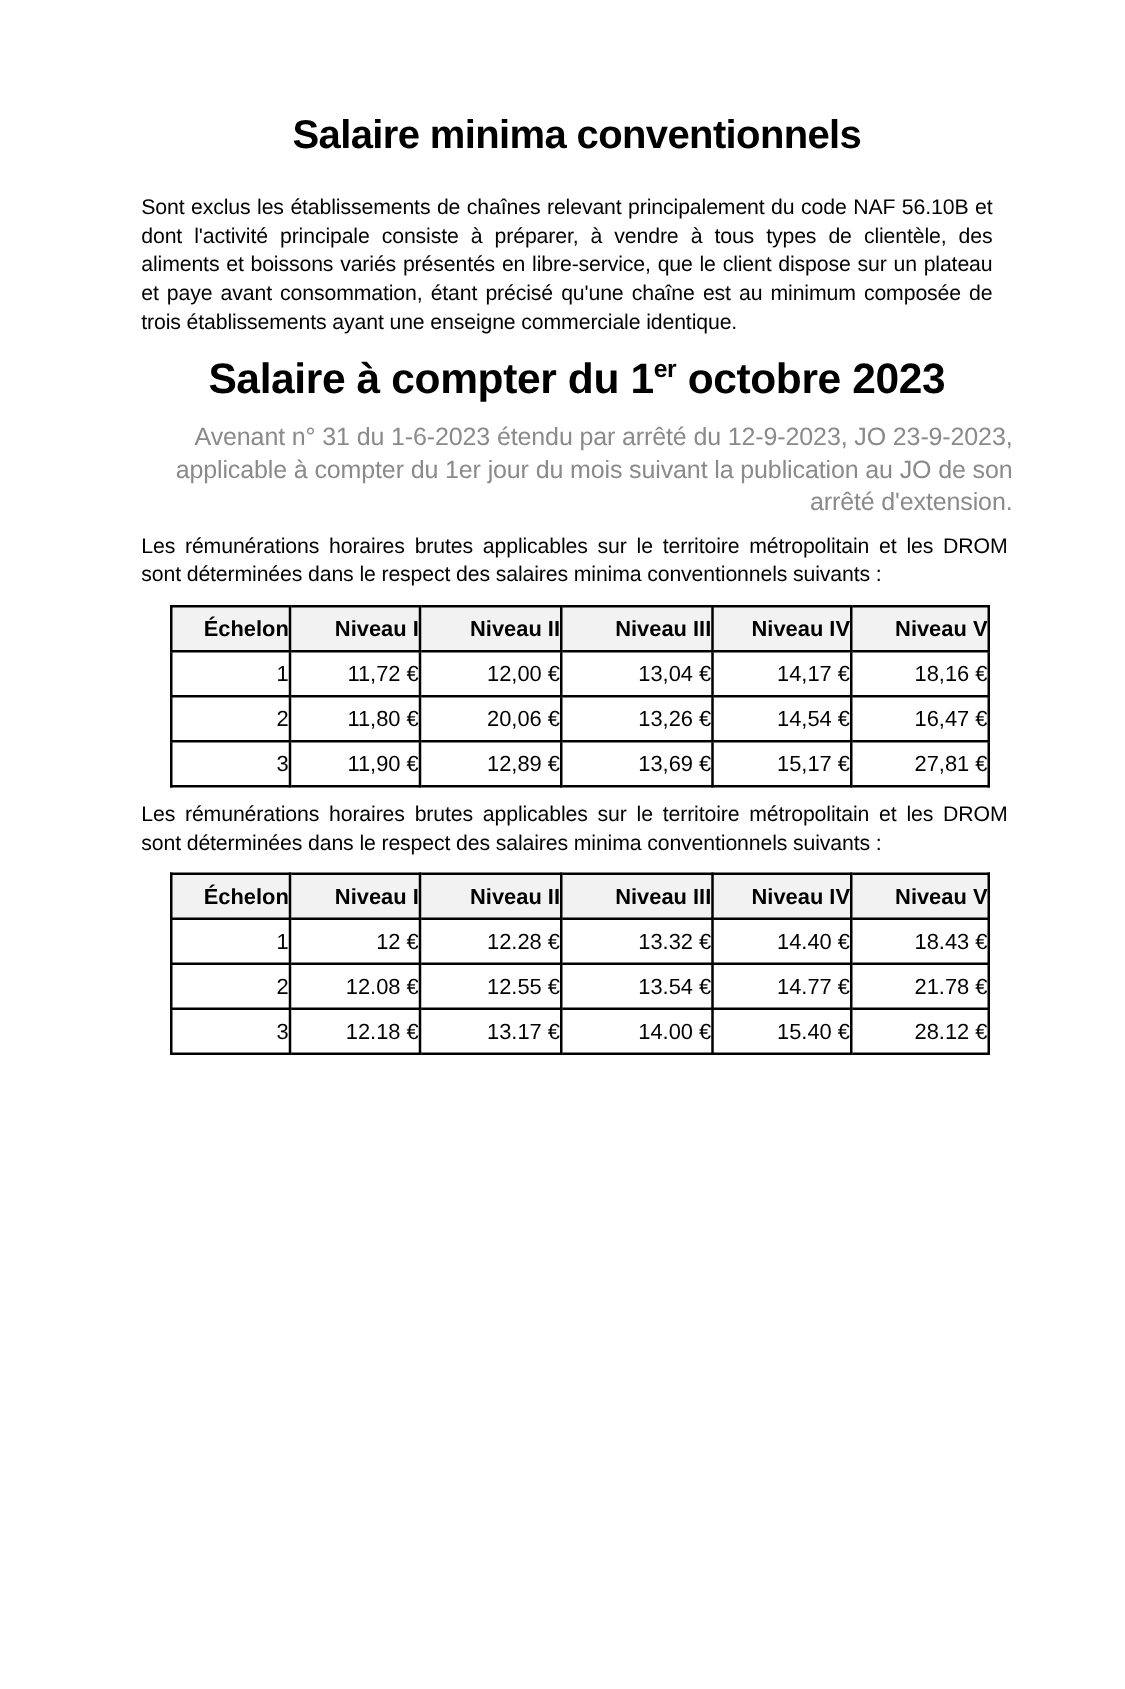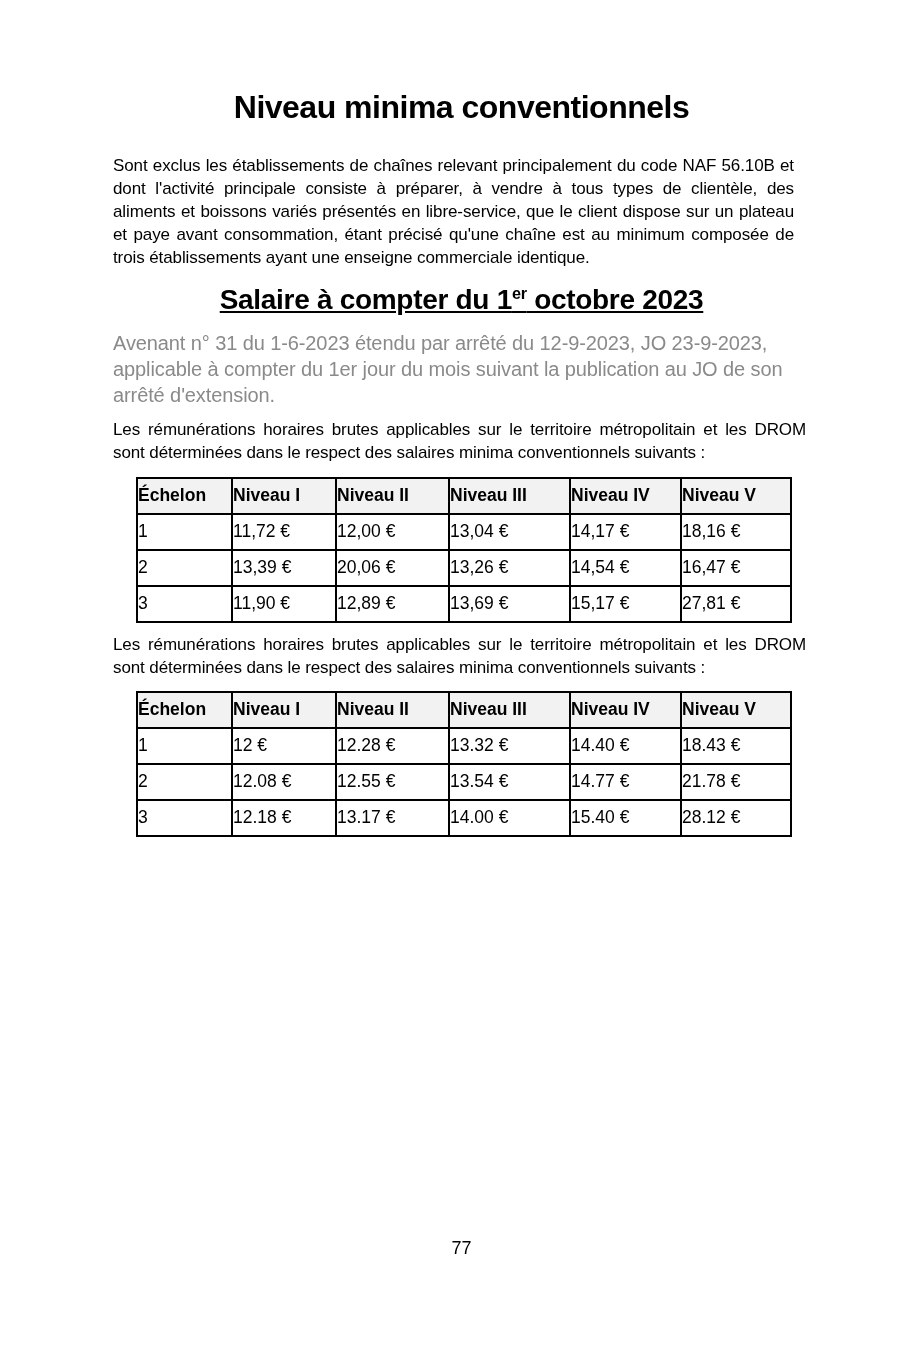--- a/index.html
+++ b/index.html
@@ -32,40 +32,39 @@
   }
   .intro-paragraph {
     margin: 28px 16px 0 0;
     font-size: 17px;
     line-height: 23px;
     text-align: justify;
     letter-spacing: -0.1px;
   }
   .section-heading {
     margin: 14px 0 0 0;
-    font-size: 28px;
+    font-size: 34px;
     line-height: 1.2;
     font-weight: bold;
     text-align: center;
     letter-spacing: -0.3px;
-    text-decoration: underline;
   }
   .section-heading sup {
     font-size: 58%;
     vertical-align: super;
     line-height: 0;
   }
   .second .section-heading {
     margin-top: 15px;
   }
   .avenant-note {
     margin: 13px 0 0 0;
     font-size: 20px;
     line-height: 26px;
-    text-align: left;
+    text-align: right;
     color: #8a8a8a;
     letter-spacing: -0.1px;
   }
   .section-paragraph {
     margin: 10px 4px 0 0;
     font-size: 17px;
     line-height: 23px;
     text-align: justify;
     letter-spacing: -0.1px;
   }
@@ -75,21 +74,21 @@
     margin: 13px 0 0 23px;
   }
   .second table.salary-table {
     margin-top: 12px;
   }
   .salary-table th,
   .salary-table td {
     border: 2px solid #000000;
     height: 34px;
     padding: 0;
-    text-align: left;
+    text-align: right;
     vertical-align: middle;
     font-size: 17.5px;
   }
   .salary-table th {
     background: #f2f2f2;
     font-weight: bold;
   }
   .salary-table td {
     background: #ffffff;
     font-weight: normal;
@@ -108,21 +107,21 @@
     text-align: center;
     font-size: 18px;
   }
 </style>
 </head>
 <body>
 
 <div class="page">
   <div class="content">
 
-    <h1 class="doc-title">Niveau minima conventionnels</h1>
+    <h1 class="doc-title">Salaire minima conventionnels</h1>
 
     <p class="intro-paragraph">Sont exclus les établissements de chaînes relevant principalement du code NAF 56.10B et dont l'activité principale consiste à préparer, à vendre à tous types de clientèle, des aliments et boissons variés présentés en libre-service, que le client dispose sur un plateau et paye avant consommation, étant précisé qu'une chaîne est au minimum composée de trois établissements ayant une enseigne commerciale identique.</p>
 
     <div class="section first">
       <h2 class="section-heading"><span>Salaire à compter du 1</span><sup>er</sup><span> octobre 2023</span></h2>
 
       <p class="avenant-note">Avenant n° 31 du 1-6-2023 étendu par arrêté du 12-9-2023, JO 23-9-2023, applicable à compter du 1er jour du mois suivant la publication au JO de son arrêté d'extension.</p>
 
       <p class="section-paragraph">Les rémunérations horaires brutes applicables sur le territoire métropolitain et les DROM sont déterminées dans le respect des salaires minima conventionnels suivants :</p>
 
@@ -149,21 +148,21 @@
           <tr>
             <td>1</td>
             <td>11,72 €</td>
             <td>12,00 €</td>
             <td>13,04 €</td>
             <td>14,17 €</td>
             <td>18,16 €</td>
           </tr>
           <tr>
             <td>2</td>
-            <td>13,39 €</td>
+            <td>11,80 €</td>
             <td>20,06 €</td>
             <td>13,26 €</td>
             <td>14,54 €</td>
             <td>16,47 €</td>
           </tr>
           <tr>
             <td>3</td>
             <td>11,90 €</td>
             <td>12,89 €</td>
             <td>13,69 €</td>
@@ -222,14 +221,13 @@
             <td>14.00 €</td>
             <td>15.40 €</td>
             <td>28.12 €</td>
           </tr>
         </tbody>
       </table>
     </div>
 
   </div>
 
-  <div class="page-number">77</div>
 </div>
 
 </body></html>

